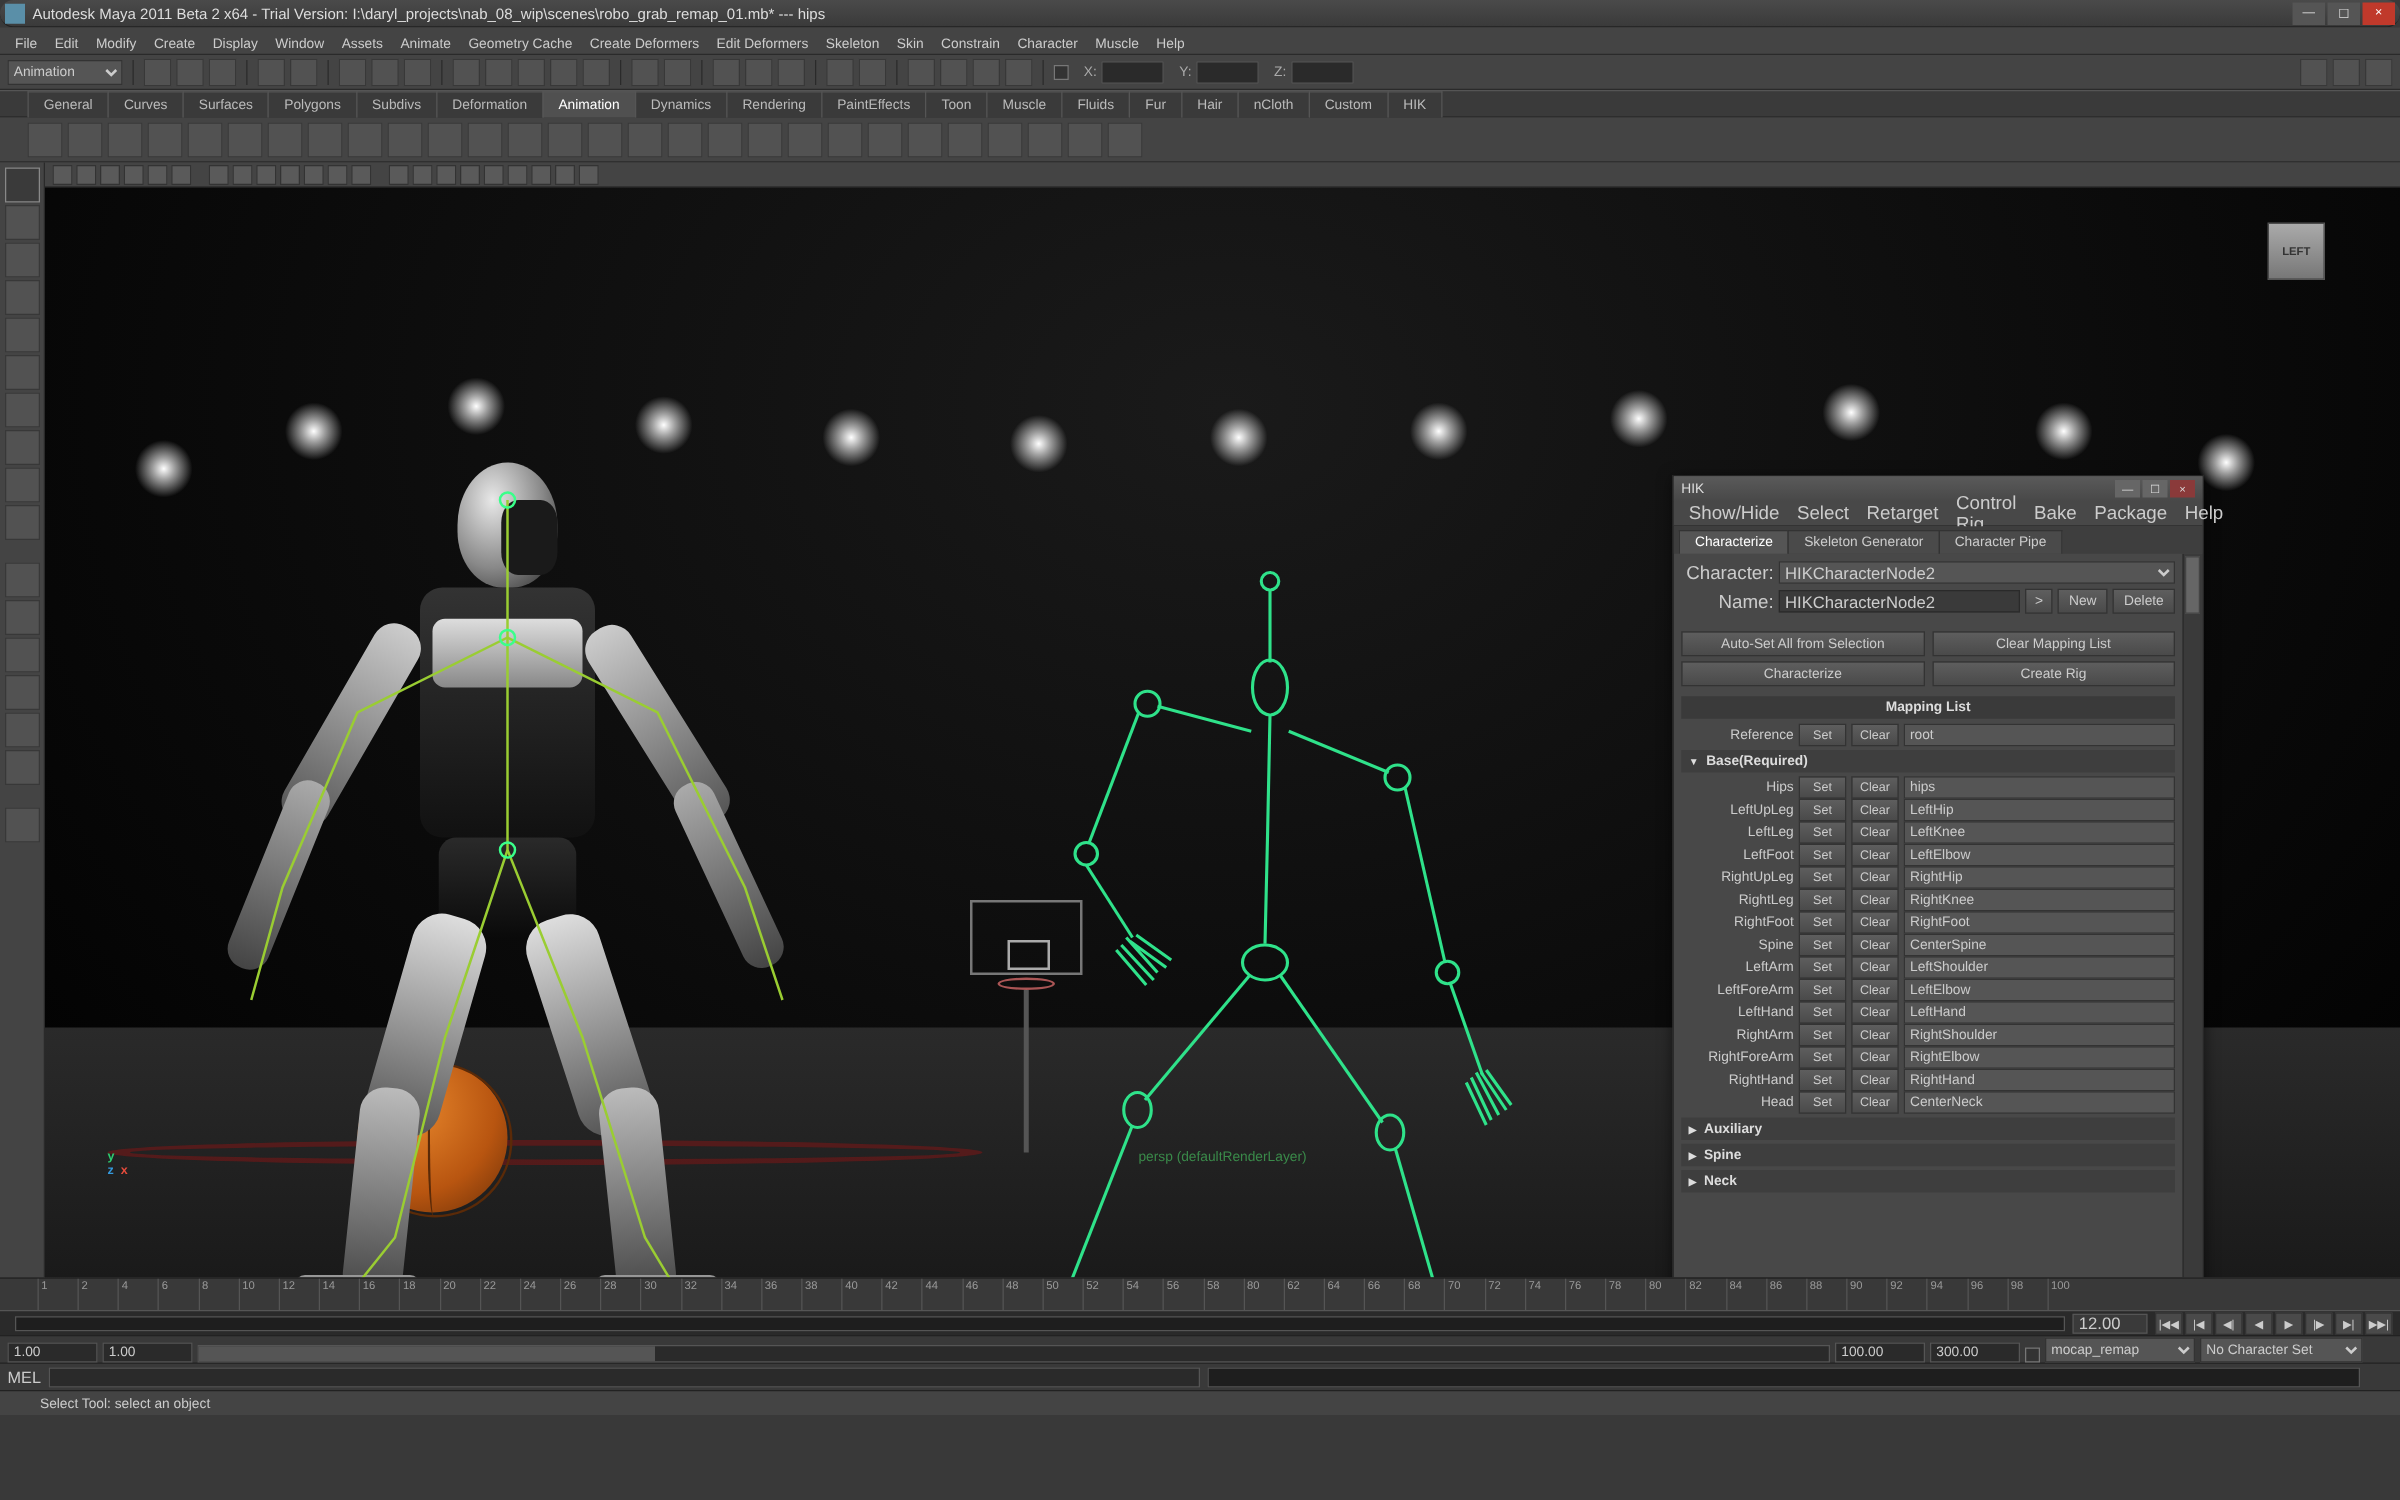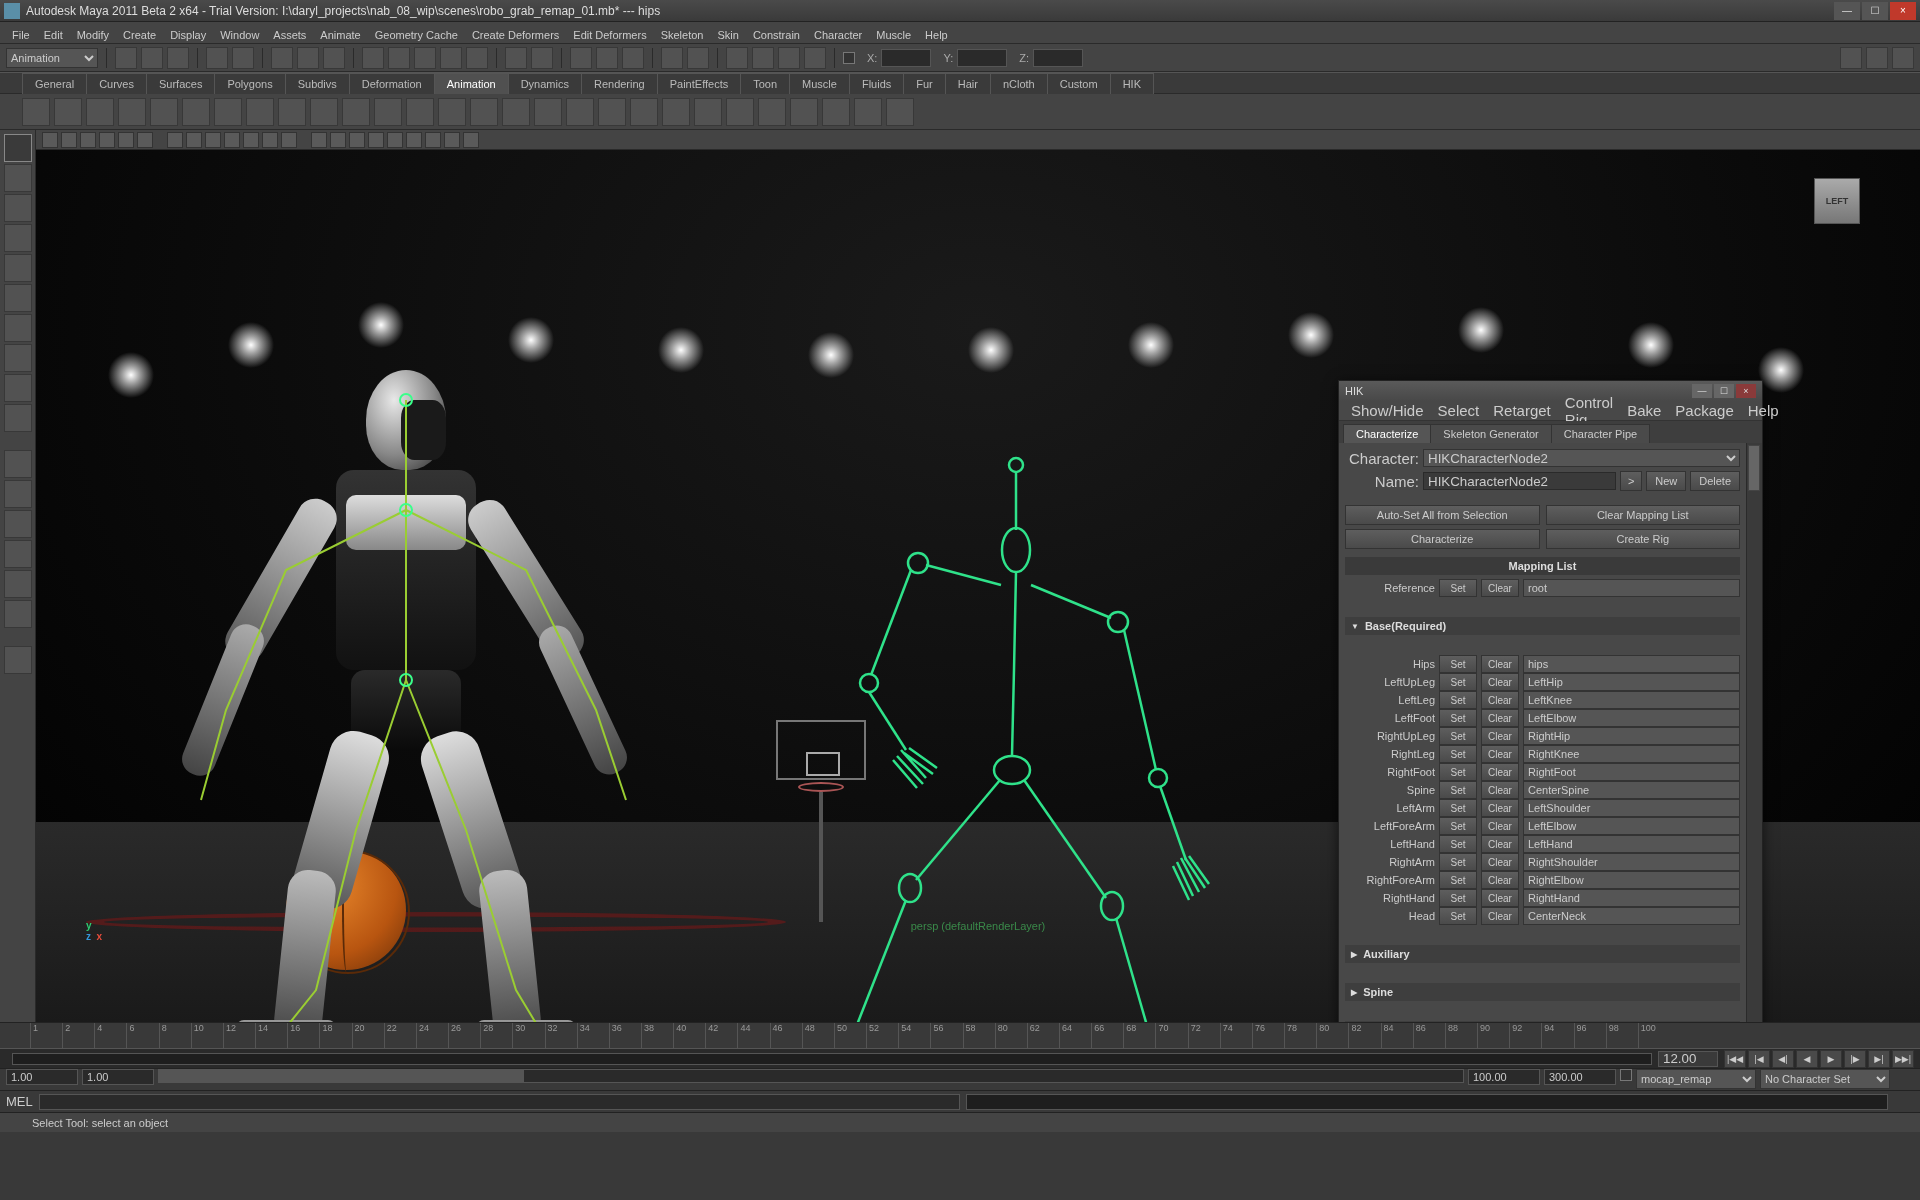--- a/index.html
+++ b/index.html
@@ -1,17 +1,17 @@
 <!DOCTYPE html>
 <html><head>
 <meta charset="utf-8">
 <style>
   * { margin:0; padding:0; box-sizing:border-box; font-family:"Segoe UI",Tahoma,sans-serif; }
   body { background:#393939; color:#c8c8c8; font-size:11px; width:1920px; height:1200px; overflow:hidden; }
-  .titlebar { height:22px; background:linear-gradient(#4a4a4a,#3a3a3a); display:flex; align-items:center; padding:0 4px; border-bottom:1px solid #222; }
+  .titlebar { height:22px; background:linear-gradient(#4a4a4a,#3a3a3a); display:flex; align-items:center; padding:0 4px; border-bottom:1px solid #222;border-radius:11px; }
   .titlebar .icon { width:16px; height:16px; background:#5a8fa8; margin-right:6px; }
   .titlebar .title { flex:1; color:#ddd; font-size:12px; }
   .titlebar .winbtns { display:flex; gap:2px; }
   .titlebar .winbtns div { width:26px; height:18px; display:flex; align-items:center; justify-content:center; font-size:10px; }
   .titlebar .winbtns .min,.titlebar .winbtns .max { background:#555; color:#ddd;}
   .titlebar .winbtns .close { background:#c0392b; color:#fff; }
   .menubar { height:22px; background:#444; display:flex; align-items:flex-end; padding:0 6px; gap:2px; border-bottom:1px solid #2a2a2a;}
   .menubar span { padding:2px 6px; color:#ccc; font-size:11px; }
   .toolrow1 { height:28px; background:#444; display:flex; align-items:center; padding:0 6px; border-bottom:1px solid #2a2a2a; gap:4px;}
   select.dd { background:#555; color:#ccc; border:1px solid #333; font-size:11px; height:20px;}
@@ -94,30 +94,30 @@
   .twocol{display:flex;gap:6px;}
   .twocol .hbtn{flex:1;}
   .maplisthdr{background:#3a3a3a;padding:3px 6px;text-align:center;font-weight:bold;color:#ddd;margin-top:4px;}
   .maprow{display:flex;align-items:center;gap:4px;}
   .maprow .mlabel{width:90px;text-align:right;font-size:11px;color:#ccc;}
   .maprow .mfield{flex:1;height:18px;background:#555;border:1px solid #333;color:#ccc;padding:0 4px;font-size:11px;display:flex;align-items:center;}
   .maprow .sbtn2{width:38px;height:18px;background:linear-gradient(#5e5e5e,#4a4a4a);border:1px solid #333;color:#ccc;font-size:10px;display:flex;align-items:center;justify-content:center;}
   .grphdr{background:#3e3e3e;padding:3px 6px;color:#ddd;font-weight:bold;display:flex;align-items:center;gap:6px;}
   .grphdr::before{content:"▼";font-size:8px;}
   .grphdr.closed::before{content:"▶";}
-  .mapgroup{display:flex;flex-direction:column;gap:20px;padding-right:16px;}
+  .mapgroup{display:flex;flex-direction:column;gap:3px;padding-right:16px;}
   .timestrip{height:26px;background:#393939;border-top:1px solid #222;position:relative;}
   .timeruler{position:absolute;left:30px;right:250px;top:0;bottom:0;display:flex;}
   .tick{flex:1;border-left:1px solid #555;font-size:9px;color:#999;padding-left:2px;}
   .timeslider{height:20px;background:#2a2a2a;border-top:1px solid #555;display:flex;align-items:center;padding:0 6px;}
   .timeslider .track{flex:1;height:12px;background:#1e1e1e;border:1px solid #555;margin:0 6px;}
   .timeslider .tval{width:60px;height:16px;background:#3a3a3a;border:1px solid #555;color:#ccc;padding:0 4px;}
   .playbtns{display:flex;gap:2px;margin-left:6px;}
   .playbtns div{width:22px;height:18px;background:#4a4a4a;border:1px solid #333;display:flex;align-items:center;justify-content:center;font-size:9px;color:#ccc;}
-  .rangebar{height:22px;background:#393939;display:flex;align-items:flex-start;padding:0 6px;gap:4px;border-top:1px solid #222;}
+  .rangebar{height:22px;background:#393939;display:flex;align-items:flex-end;padding:0 6px;gap:4px;border-top:1px solid #222;}
   .rangebar input{width:72px;height:16px;background:#2a2a2a;border:1px solid #555;color:#ccc;padding:0 4px;font-size:11px;}
   .rangebar .slider{flex:1;height:14px;background:#2a2a2a;border:1px solid #555;position:relative;}
   .rangebar .slider .thumb{position:absolute;left:0;top:0;bottom:0;width:28%;background:#555;}
   .cmdline{height:22px;background:#393939;display:flex;align-items:center;padding:0 6px;gap:6px;border-top:1px solid #222;}
   .cmdline .mel{color:#ccc;font-size:13px;}
   .cmdline input{flex:1;height:16px;background:#2a2a2a;border:1px solid #555;color:#ccc;}
   .cmdline .resbox{flex:1;height:16px;background:#1e1e1e;border:1px solid #555;}
   .helpline{height:20px;background:#444;display:flex;align-items:center;padding:0 8px;color:#ccc;font-size:11px;border-top:1px solid #222;}
   .chk{width:12px;height:12px;border:1px solid #777;background:#333;display:inline-block;}
 </style>

